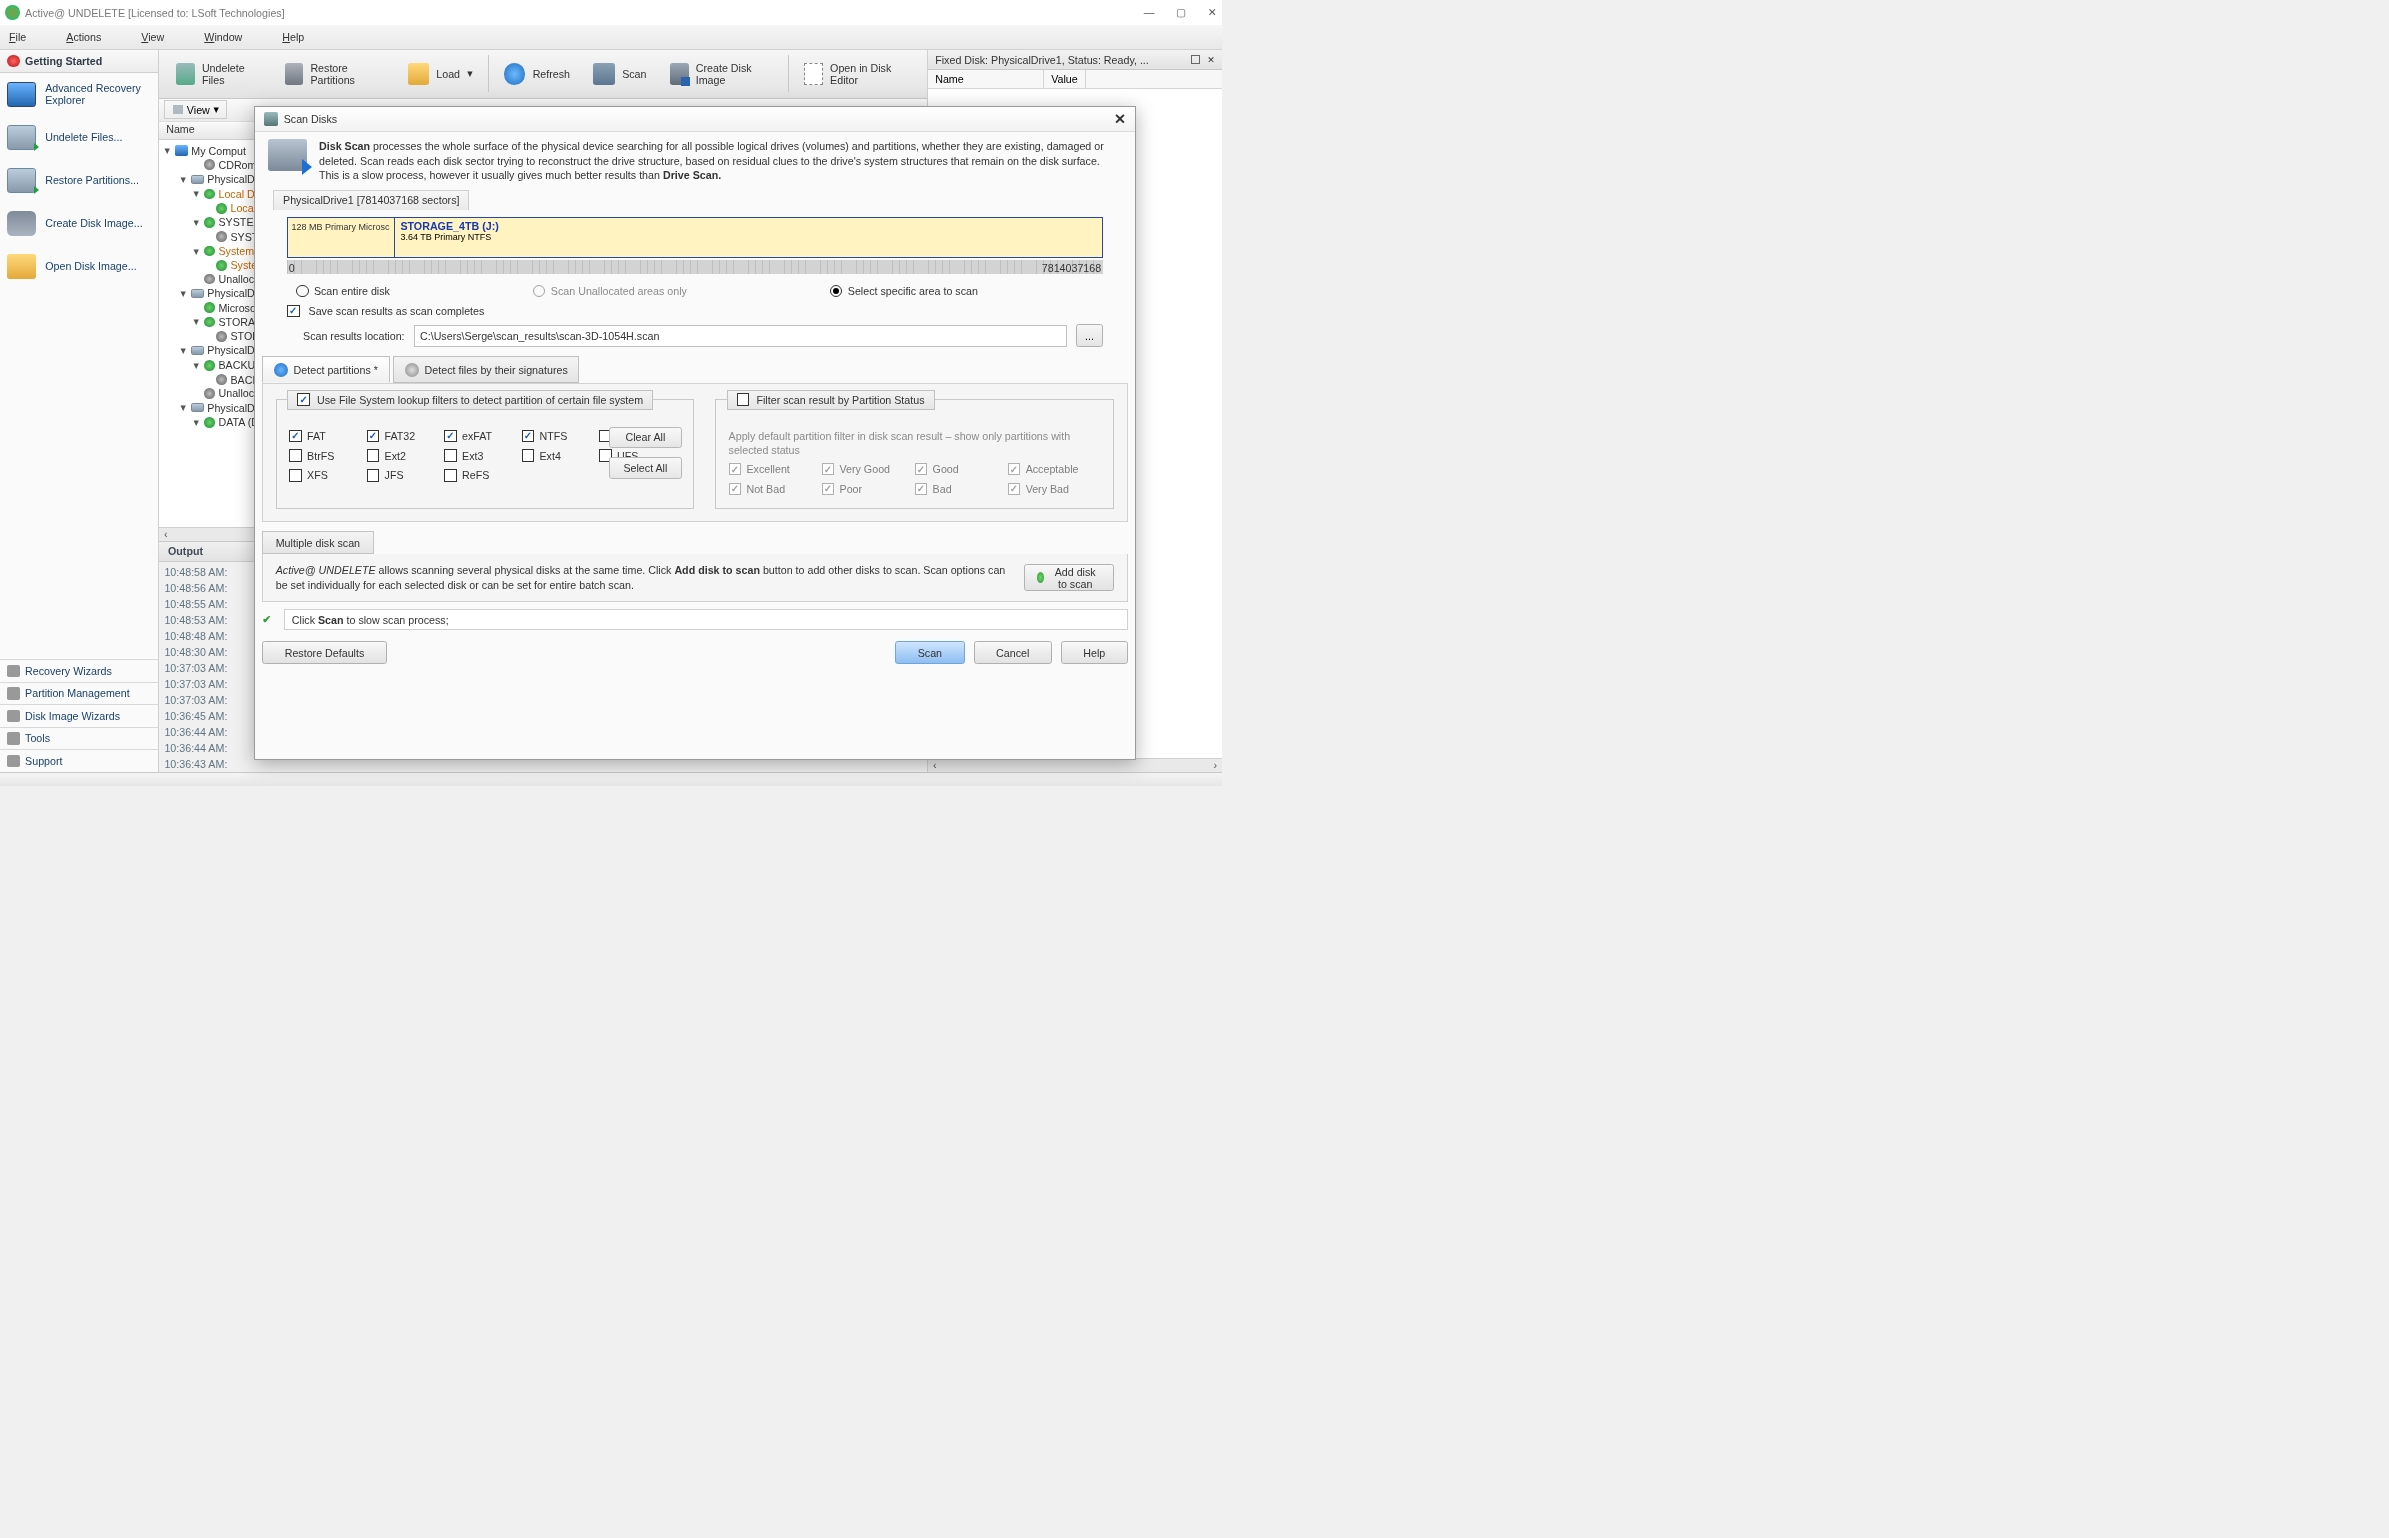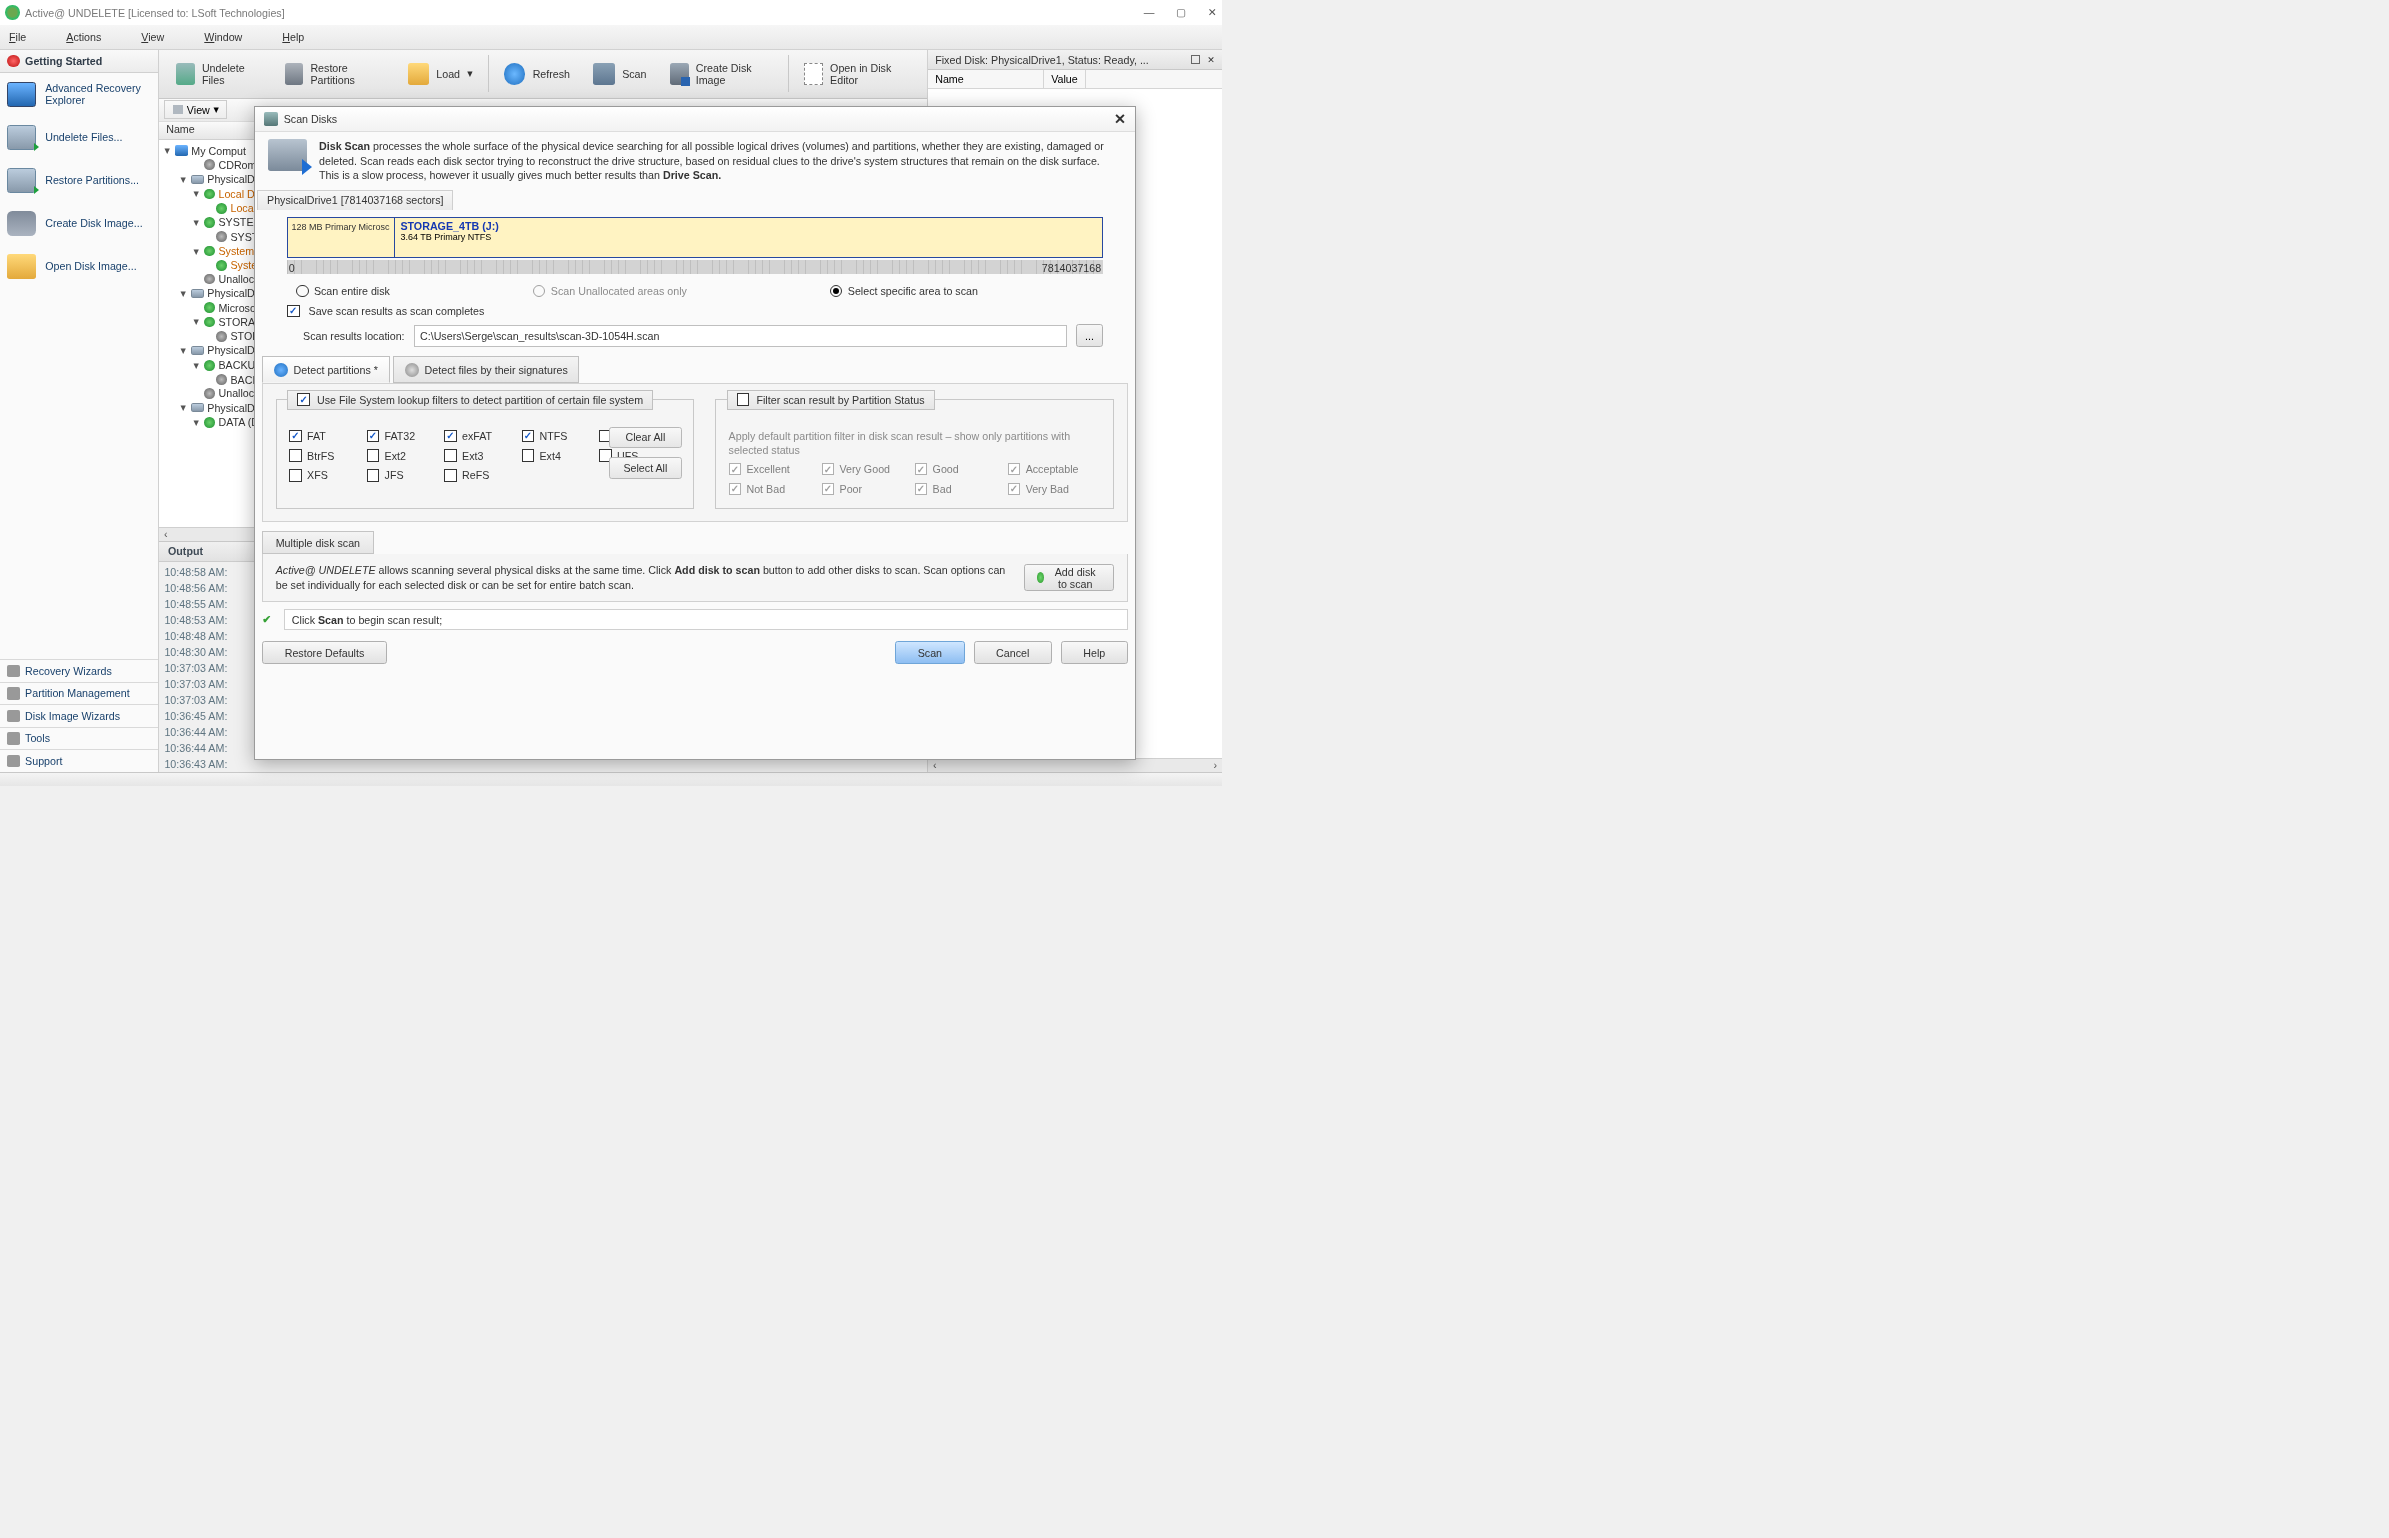--- a/index.html
+++ b/index.html
@@ -69,21 +69,21 @@
 .statusbar{height:14.3px;background:linear-gradient(#f4f4f4,#e6e6e6);border-top:0.9px solid #c8c8c8;}
 
 
 .dialog{position:absolute; left:254px; top:106px; width:882px; height:654px; background:#fafafa; border:0.9px solid #9a9a9a; box-shadow:0 3.6px 18px rgba(0,0,0,.3);}
 .dlg-title{height:25px;display:flex;align-items:center;padding:0 9px;background:linear-gradient(#fff,#f2f2f2);border-bottom:0.9px solid #ddd;color:#333;}
 .dlg-title .ico{width:14.3px;height:14.3px;margin-right:5.4px;background:linear-gradient(#9bb,#577);border-radius:1.8px;}
 .dlg-title .close{margin-left:auto;font-size:14.3px;font-weight:bold;color:#333;cursor:default;}
 .dlg-desc{display:flex;gap:12.5px;padding:7.2px 12.5px; color:#333;line-height:1.35;}
 .dlg-desc .big-ico{width:39px;height:32px;flex-shrink:0;background:linear-gradient(#b8c4d0,#7b8a9a);border-radius:2.7px;position:relative;}
 .dlg-desc .big-ico::after{content:'';position:absolute;right:-5.4px;bottom:-3.6px;width:0;height:0;border-left:10.7px solid #1f6ed3;border-top:8px solid transparent;border-bottom:8px solid transparent;}
-.dlg-tabstrip{display:flex;padding:0 2px;}
+.dlg-tabstrip{display:flex;padding:0 18px;}
 .dlg-tabstrip .t{padding:3.6px 9px;border:0.9px solid #cfcfcf;border-bottom:none;background:linear-gradient(#f7f7f7,#e9e9e9);color:#333;}
 .disk-map{margin:7.2px 32px 1.8px;height:41px;display:flex;border:1.8px solid #2748a0;background:#fff3c2;}
 .disk-map .p1{width:107px;border-right:1.8px solid #2748a0;padding:3.6px;font-size:9px;color:#333;}
 .disk-map .p2{flex:1;padding:1.8px 5.4px;}
 .disk-map .p2 .n{color:#1538b2;font-weight:bold;}
 .ruler{margin:0 32px 7.2px; height:14.3px;background:repeating-linear-gradient(90deg,#bfbfbf 0,#bfbfbf 0.9px,#d3d3d3 0.9px,#d3d3d3 7.2px);position:relative;font-size:9px;color:#333;}
 .ruler .l{position:absolute;left:1.8px;top:1.8px;}
 .ruler .r{position:absolute;right:1.8px;top:1.8px;}
 .radiogroup{display:flex;gap:143px;padding:3.6px 36px 3.6px 41px;align-items:center;color:#333;}
 .radio{display:flex;align-items:center;gap:5.4px;}
@@ -576,21 +576,21 @@
   <div class="multi-body">
     <div><i>Active@ UNDELETE</i><span> allows scanning several physical disks at the same time. Click </span><b>Add disk to scan</b><span> button to add other disks to scan. Scan options can be set individually for each selected disk or can be set for entire batch scan.</span></div>
     <button class="add-disk-btn">
         <span class="pi"></span>
         <span>Add disk to scan</span>
       </button>
   </div>
 
   <div class="hint-row">
     <span class="ok">✔</span>
-    <div class="box"><span>Click </span><b>Scan</b><span> to begin scan result;</span></div>
+    <div class="box"><span>Click </span><b>Scan</b><span> to slow scan process;</span></div>
   </div>
 
   <div class="footer">
     <button class="btn">Restore Defaults</button>
     <span style="flex:1"></span>
     <button class="btn primary">Scan</button>
     <button class="btn">Cancel</button>
     <button class="btn">Help</button>
   </div>
 </div>

